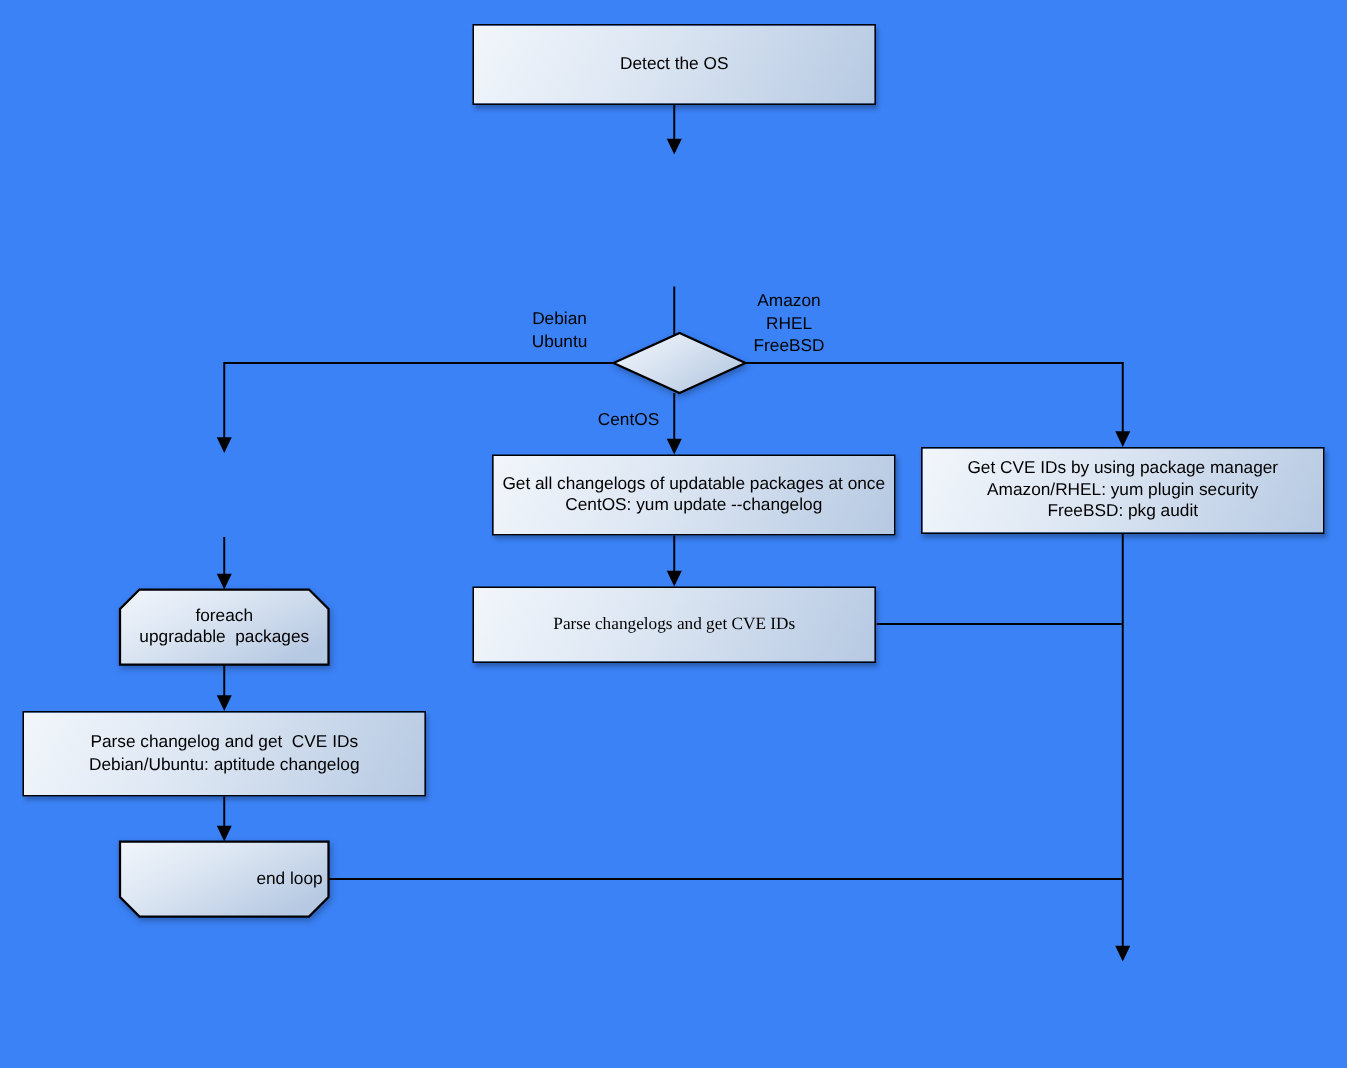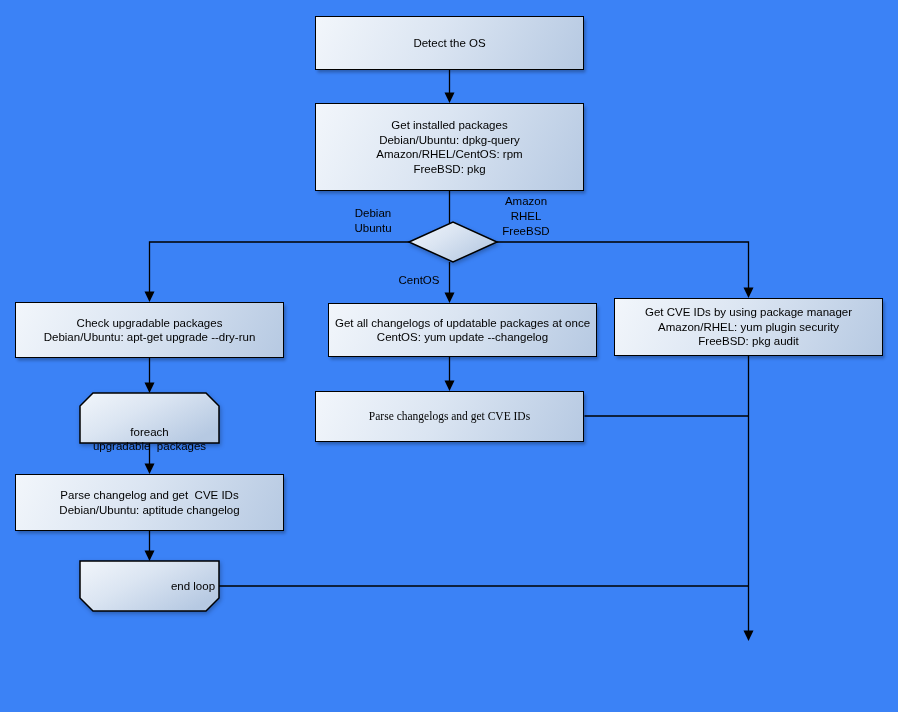--- a/index.html
+++ b/index.html
@@ -81,31 +81,21 @@
 
     <polygon class="shape" points="93,393 206,393 219,406 219,443 80,443 80,406" fill="url(#gradShape)" stroke="#000" stroke-width="1.5"></polygon>
 
     <polygon class="shape" points="80,561 219,561 219,598 206,611 93,611 80,598" fill="url(#gradShape)" stroke="#000" stroke-width="1.5"></polygon>
   </svg>
 
   <div class="node" style="left:315px;top:16px;width:269px;height:54px;">
     <span class="node-text">Detect the OS</span>
   </div>
 
-  <div class="node" style="left:315px;top:103px;width:269px;height:88px;">
-    <span class="node-text">Get installed packages
-Debian/Ubuntu: dpkg-query
-Amazon/RHEL/CentOS: rpm
-FreeBSD: pkg</span>
-  </div>
 
-  <div class="node" style="left:15px;top:302px;width:269px;height:56px;">
-    <span class="node-text">Check upgradable packages
-Debian/Ubuntu: apt-get upgrade --dry-run</span>
-  </div>
 
   <div class="node" style="left:328px;top:303px;width:269px;height:54px;">
     <span class="node-text">Get all changelogs of updatable packages at once
 CentOS: yum update --changelog</span>
   </div>
 
   <div class="node" style="left:614px;top:298px;width:269px;height:58px;">
     <span class="node-text">Get CVE IDs by using package manager
 Amazon/RHEL: yum plugin security
 FreeBSD: pkg audit</span>
@@ -114,21 +104,21 @@
   <div class="node" style="left:315px;top:391px;width:269px;height:51px;font-family:Liberation Serif, serif;">
     <span class="node-text">Parse changelogs and get CVE IDs</span>
   </div>
 
   <div class="node" style="left:15px;top:474px;width:269px;height:57px;">
     <span class="node-text">Parse changelog and get  CVE IDs
 Debian/Ubuntu: aptitude changelog</span>
   </div>
 
 
-  <div class="loop-text" style="left:80px;top:414px;width:139px;height:50px;">
+  <div class="loop-text" style="left:80px;top:393px;width:139px;height:50px;">
     <span class="node-text">foreach
 upgradable  packages</span>
   </div>
 
   <div class="loop-text" style="left:80px;top:561px;width:144px;height:50px;padding-left:41px;">
     <span class="node-text">end loop</span>
   </div>
 
   <div class="edge-label" style="left:342px;top:206px;width:62px;">Debian
 Ubuntu</div>

